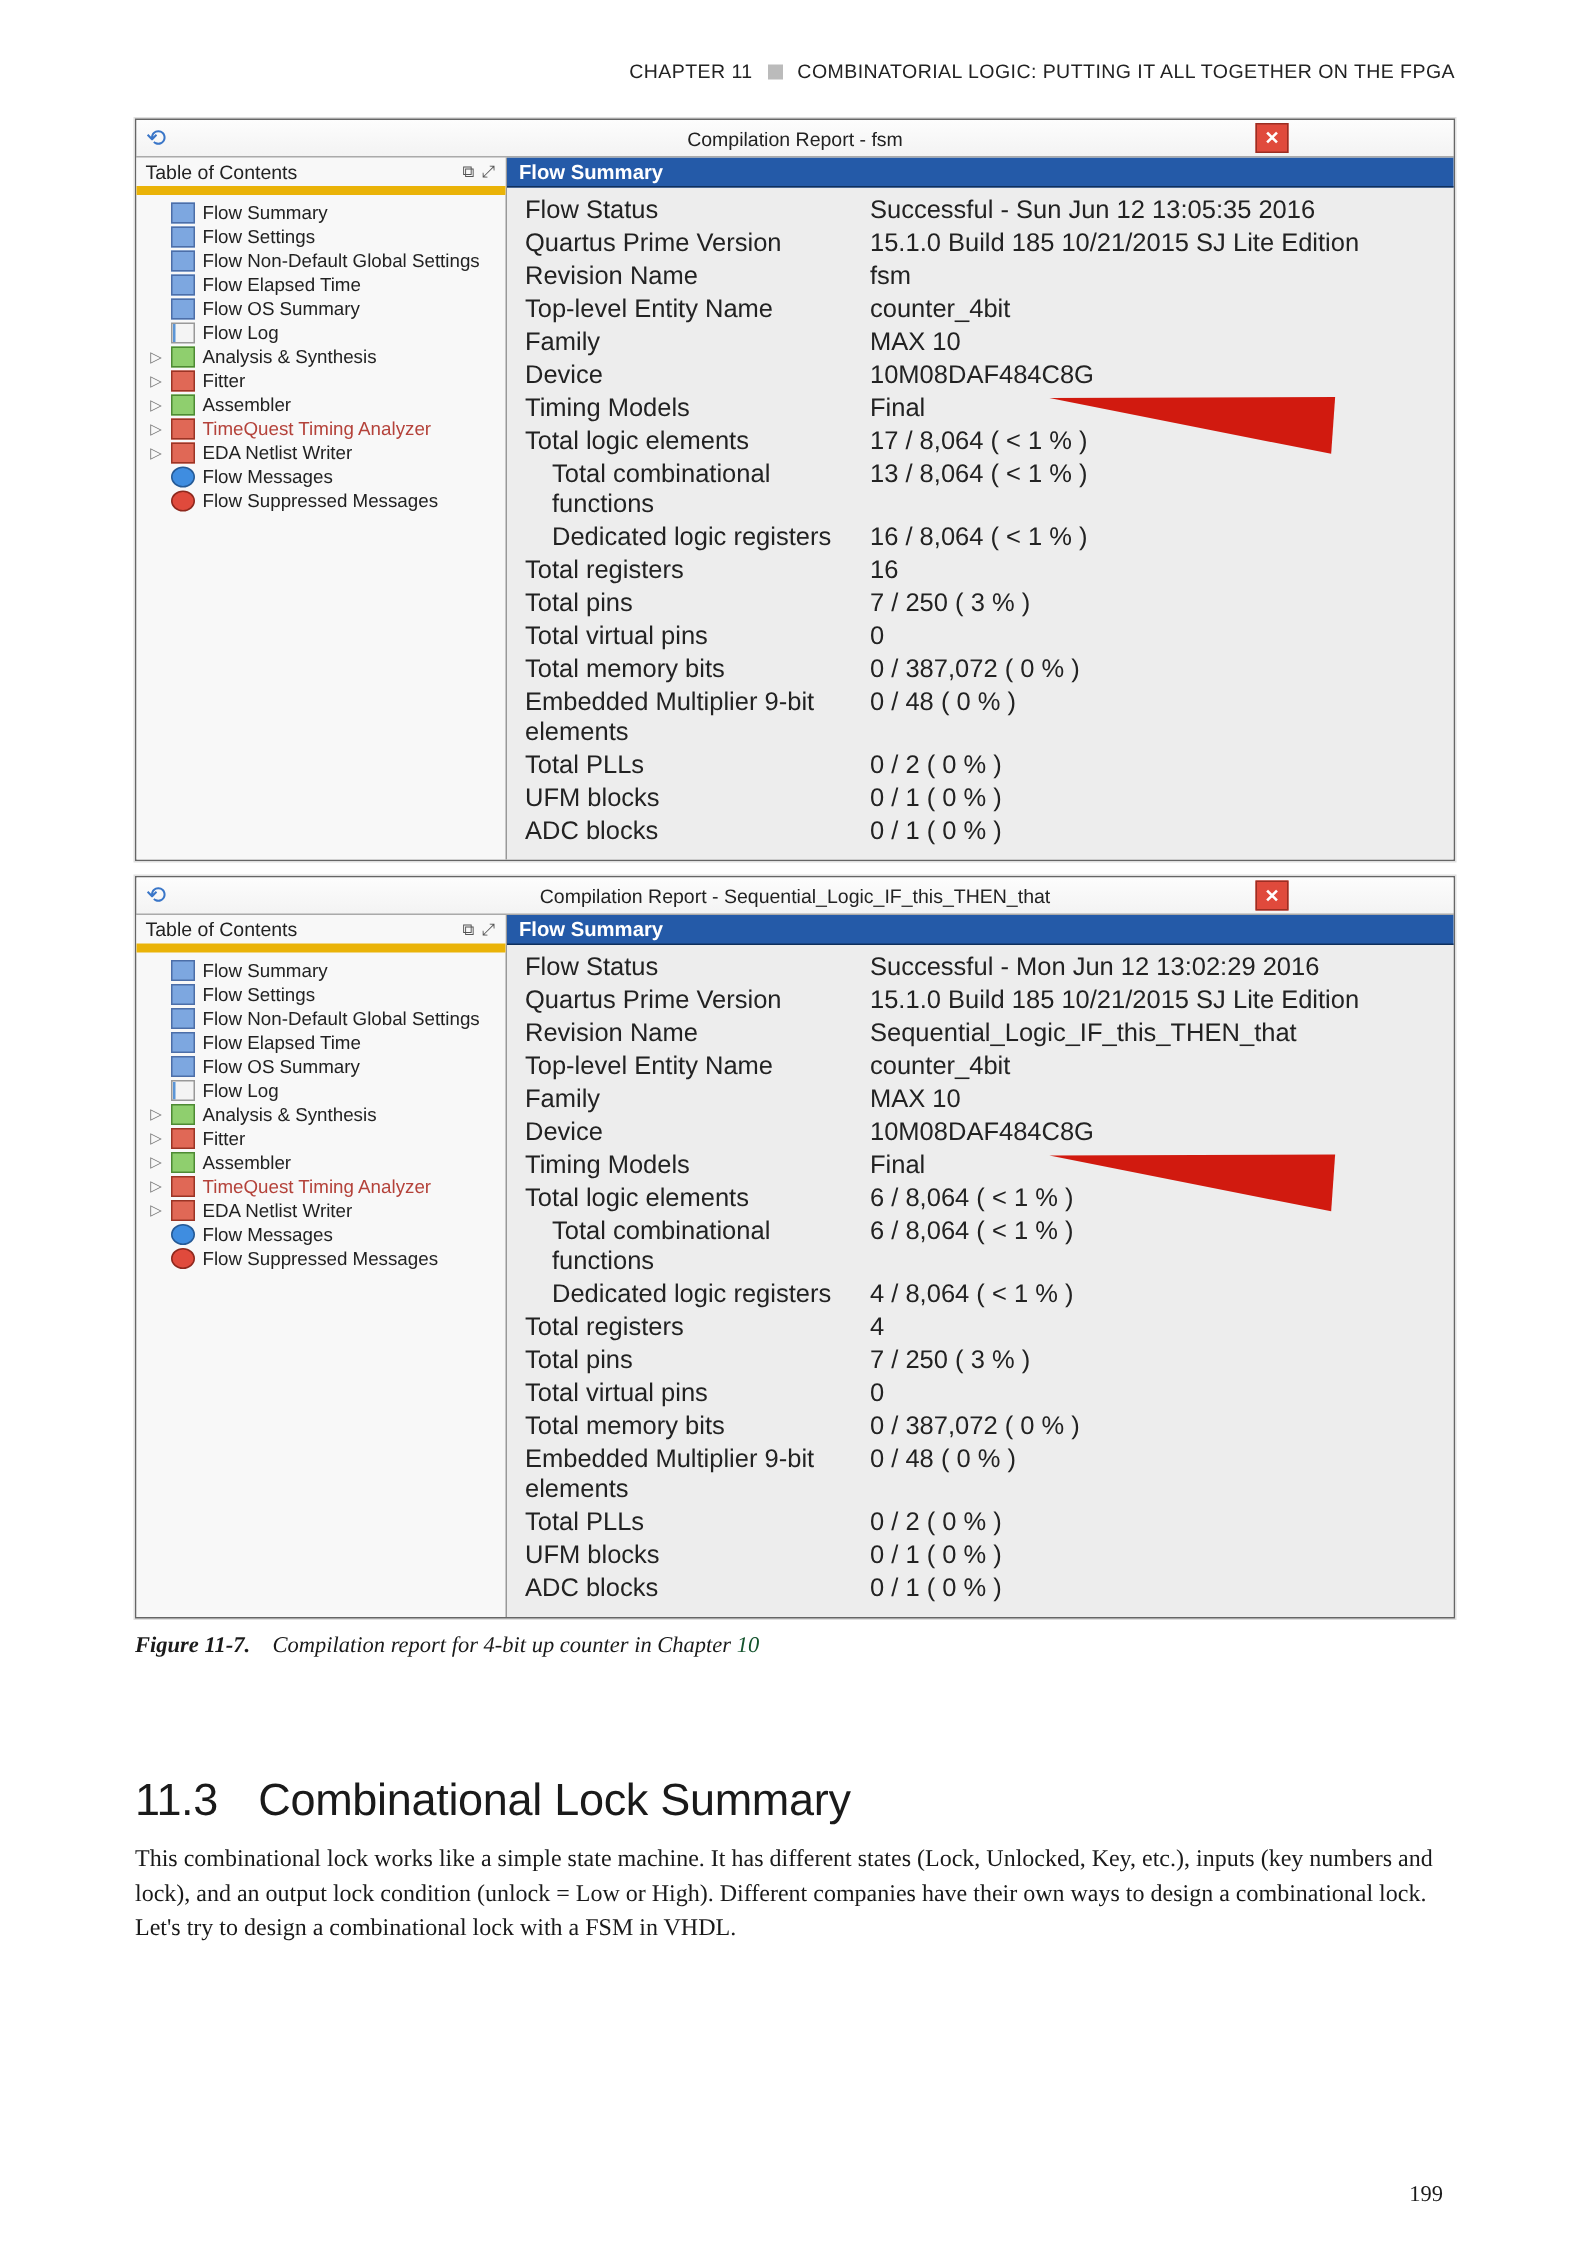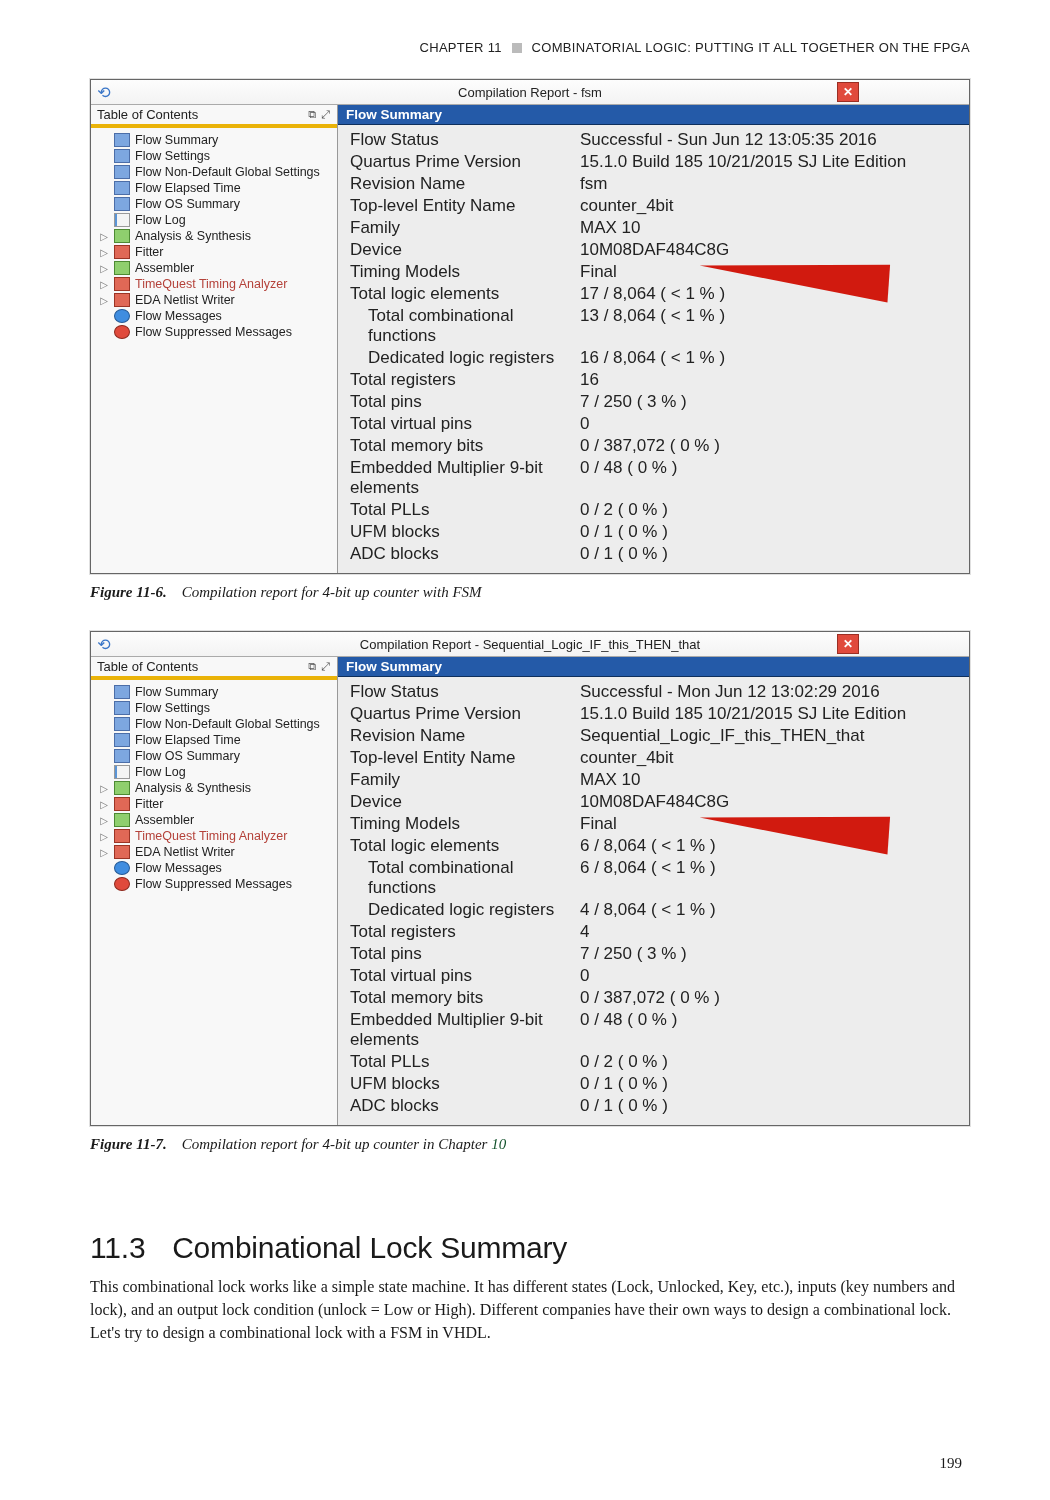--- a/index.html
+++ b/index.html
@@ -63,21 +63,21 @@
   .qwin .toc {
     width: 246px;
     border-right: 1px solid #999;
     background:#f8f8f8;
     font-size:12.5px;
     color:#222;
   }
   .qwin .toc-head {
     display:flex; align-items:center; justify-content:space-between;
     padding:2px 6px;
-    border-bottom:4px solid #eab308;
+    border-bottom:6px solid #eab308;
     background:#f8f8f8;
     font-size:13px;
   }
   .qwin .toc-head .ctrls { font-size:11px; color:#555; letter-spacing:1px;}
   .qwin .toc-tree { padding:4px 4px 6px 8px; }
   .toc-tree .row { display:flex; align-items:center; gap:5px; padding:1px 0; white-space:nowrap;}
   .toc-tree .row .arrow { width:10px; color:#777; font-size:10px; text-align:center;}
   .toc-tree .row .arrow.none { visibility:hidden;}
   .toc-tree .ico {
     width:14px; height:12px; display:inline-block; flex:none;
@@ -307,25 +307,20 @@
             </div>
             <div class="srow">
               <div class="k">ADC blocks</div>
               <div class="v">0 / 1 ( 0 % )</div>
             </div>
           </div>
       </div>
     </div>
     <div class="wedge" style="right:80px; top:178px;"></div>
   </div>
-  <div class="caption">
-    <span class="label">Figure 11-6.</span>
-    <span>&nbsp;&nbsp;</span>
-    <span class="text">Compilation report for 4-bit up counter with FSM</span>
-  </div>
 
   <div class="qwin" id="figB">
     <div class="titlebar">
       <span class="back">⟲</span>
       <span class="title">Compilation Report - Sequential_Logic_IF_this_THEN_that</span>
       <span class="closebox">✕</span>
     </div>
     <div class="body">
       <div class="toc">
         <div class="toc-head">

